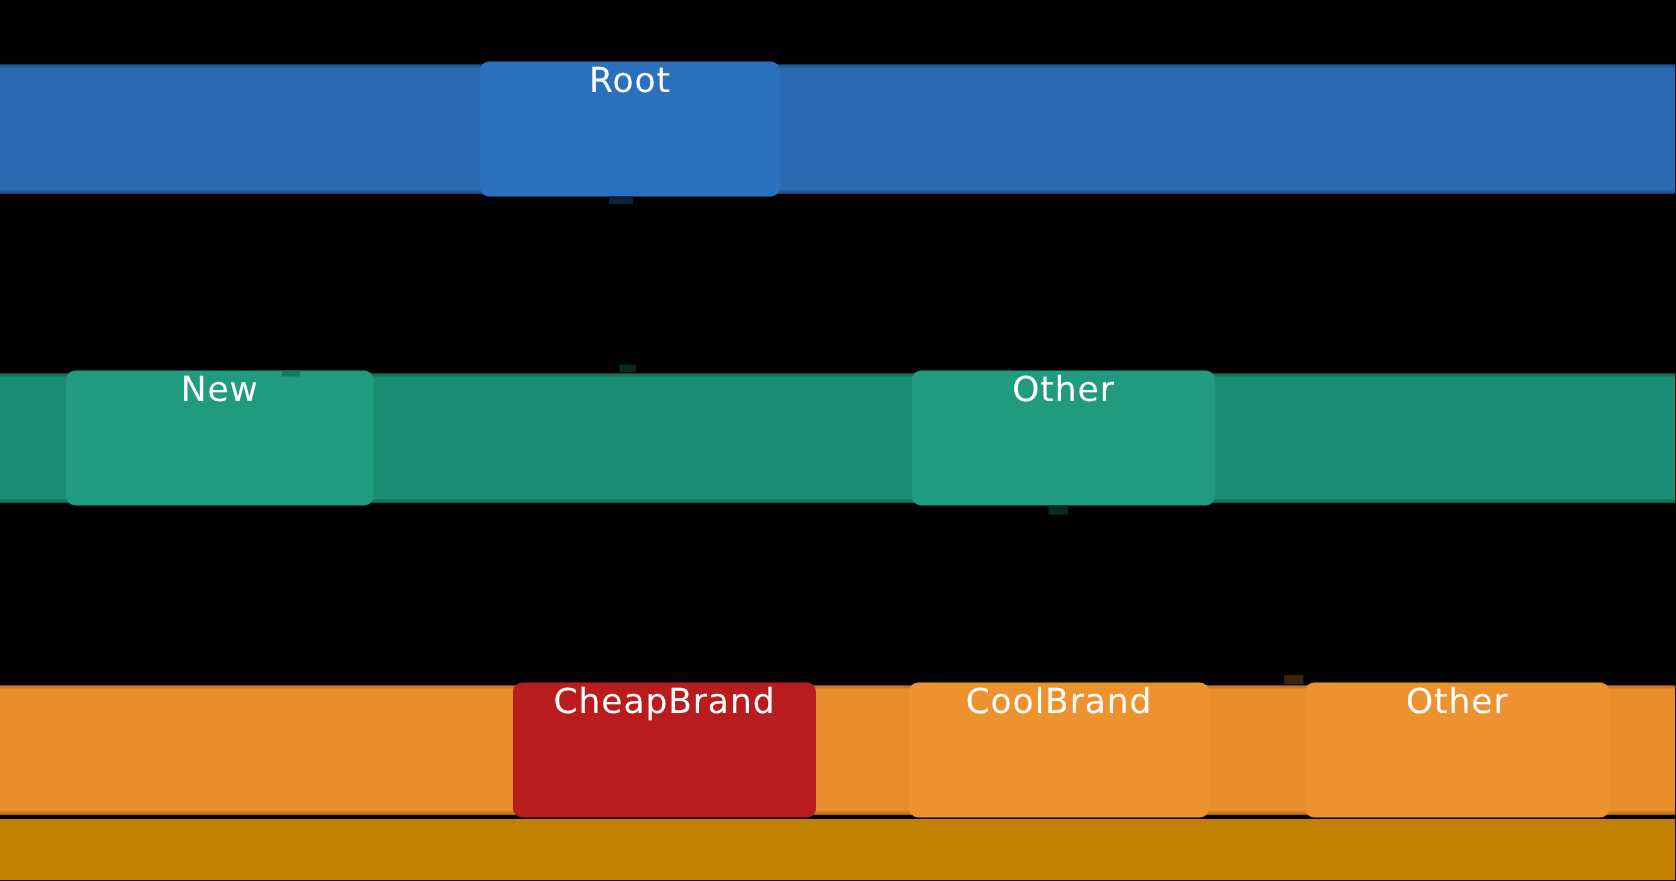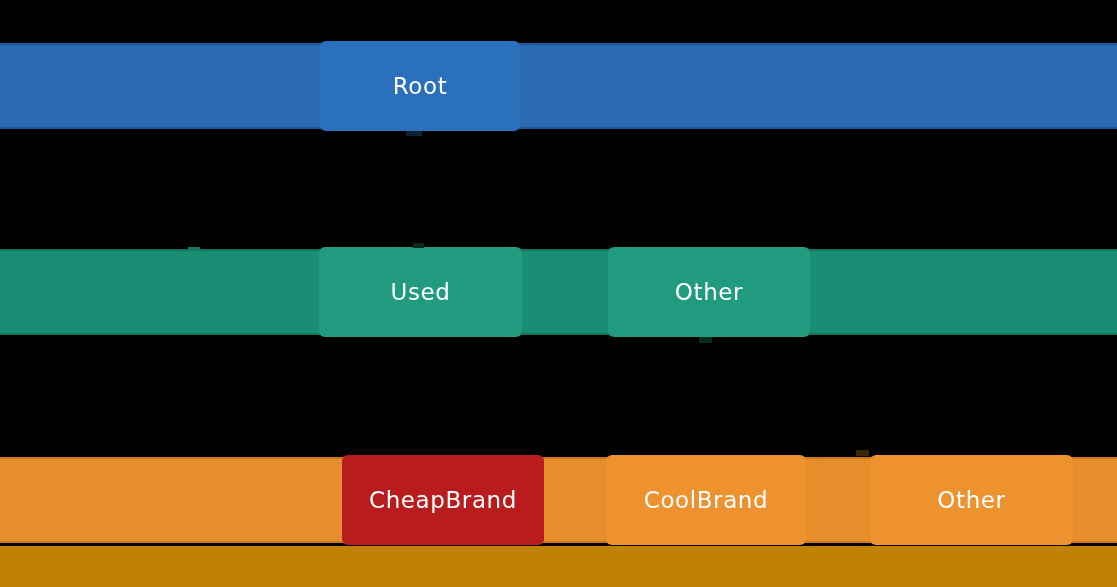--- a/index.html
+++ b/index.html
@@ -15,21 +15,21 @@
     overflow: hidden;
     font-family: "DejaVu Sans", "Liberation Sans", sans-serif;
   }
   .band {
     position: absolute;
     left: 0;
   }
   .node {
     position: absolute;
     display: flex;
-    align-items: center;
+    align-items: flex-start;
     justify-content: center;
     border-radius: 6px;
     box-sizing: border-box;
   }
   .node-label {
     color: #ffffff;
     font-size: 23px;
     letter-spacing: 0.6px;
     white-space: nowrap;
     user-select: none;
@@ -45,22 +45,22 @@
 </style>
 </head>
 <body>
 
 <div class="stage" id="stage" style="width: 1117px; height: 587px; background: rgb(0, 0, 0);">
     <div class="band" style="left: 0px; width: 1117px; top: 43px; height: 86px; background: rgb(42, 106, 178); box-shadow: rgb(32, 87, 154) 0px 2px 0px inset, rgb(32, 87, 154) 0px -2px 0px inset;"></div>
     <div class="node" style="left: 320px; width: 200px; top: 41px; height: 90px; background: rgb(43, 112, 189);">
       <span class="node-label" style="color: rgb(255, 255, 255); font-size: 23px;">Root</span>
     </div>
     <div class="band" style="left: 0px; width: 1117px; top: 249px; height: 86px; background: rgb(26, 142, 116); box-shadow: rgb(20, 113, 92) 0px 2px 0px inset, rgb(20, 113, 92) 0px -2px 0px inset;"></div>
-    <div class="node" style="left: 319px; width: 203px; top: 247px; height: 90px; background: rgb(32, 155, 127);">
-      <span class="node-label" style="color: rgb(255, 255, 255); font-size: 23px;">Used</span>
+    <div class="node" style="left: 44px; width: 205px; top: 247px; height: 90px; background: rgb(32, 155, 127);">
+      <span class="node-label" style="color: rgb(255, 255, 255); font-size: 23px;">New</span>
     </div>
     <div class="node" style="left: 608px; width: 202px; top: 247px; height: 90px; background: rgb(32, 155, 127);">
       <span class="node-label" style="color: rgb(255, 255, 255); font-size: 23px;">Other</span>
     </div>
     <div class="band" style="left: 0px; width: 1117px; top: 457px; height: 86px; background: rgb(231, 141, 43); box-shadow: rgb(201, 121, 22) 0px 2px 0px inset, rgb(201, 121, 22) 0px -2px 0px inset;"></div>
     <div class="node" style="left: 342px; width: 202px; top: 455px; height: 90px; background: #b91c1c;">
       <span class="node-label" style="color: rgb(255, 255, 255); font-size: 23px;">CheapBrand</span>
     </div>
     <div class="node" style="left: 606px; width: 200px; top: 455px; height: 90px; background: rgb(238, 146, 48);">
       <span class="node-label" style="color: rgb(255, 255, 255); font-size: 23px;">CoolBrand</span>

